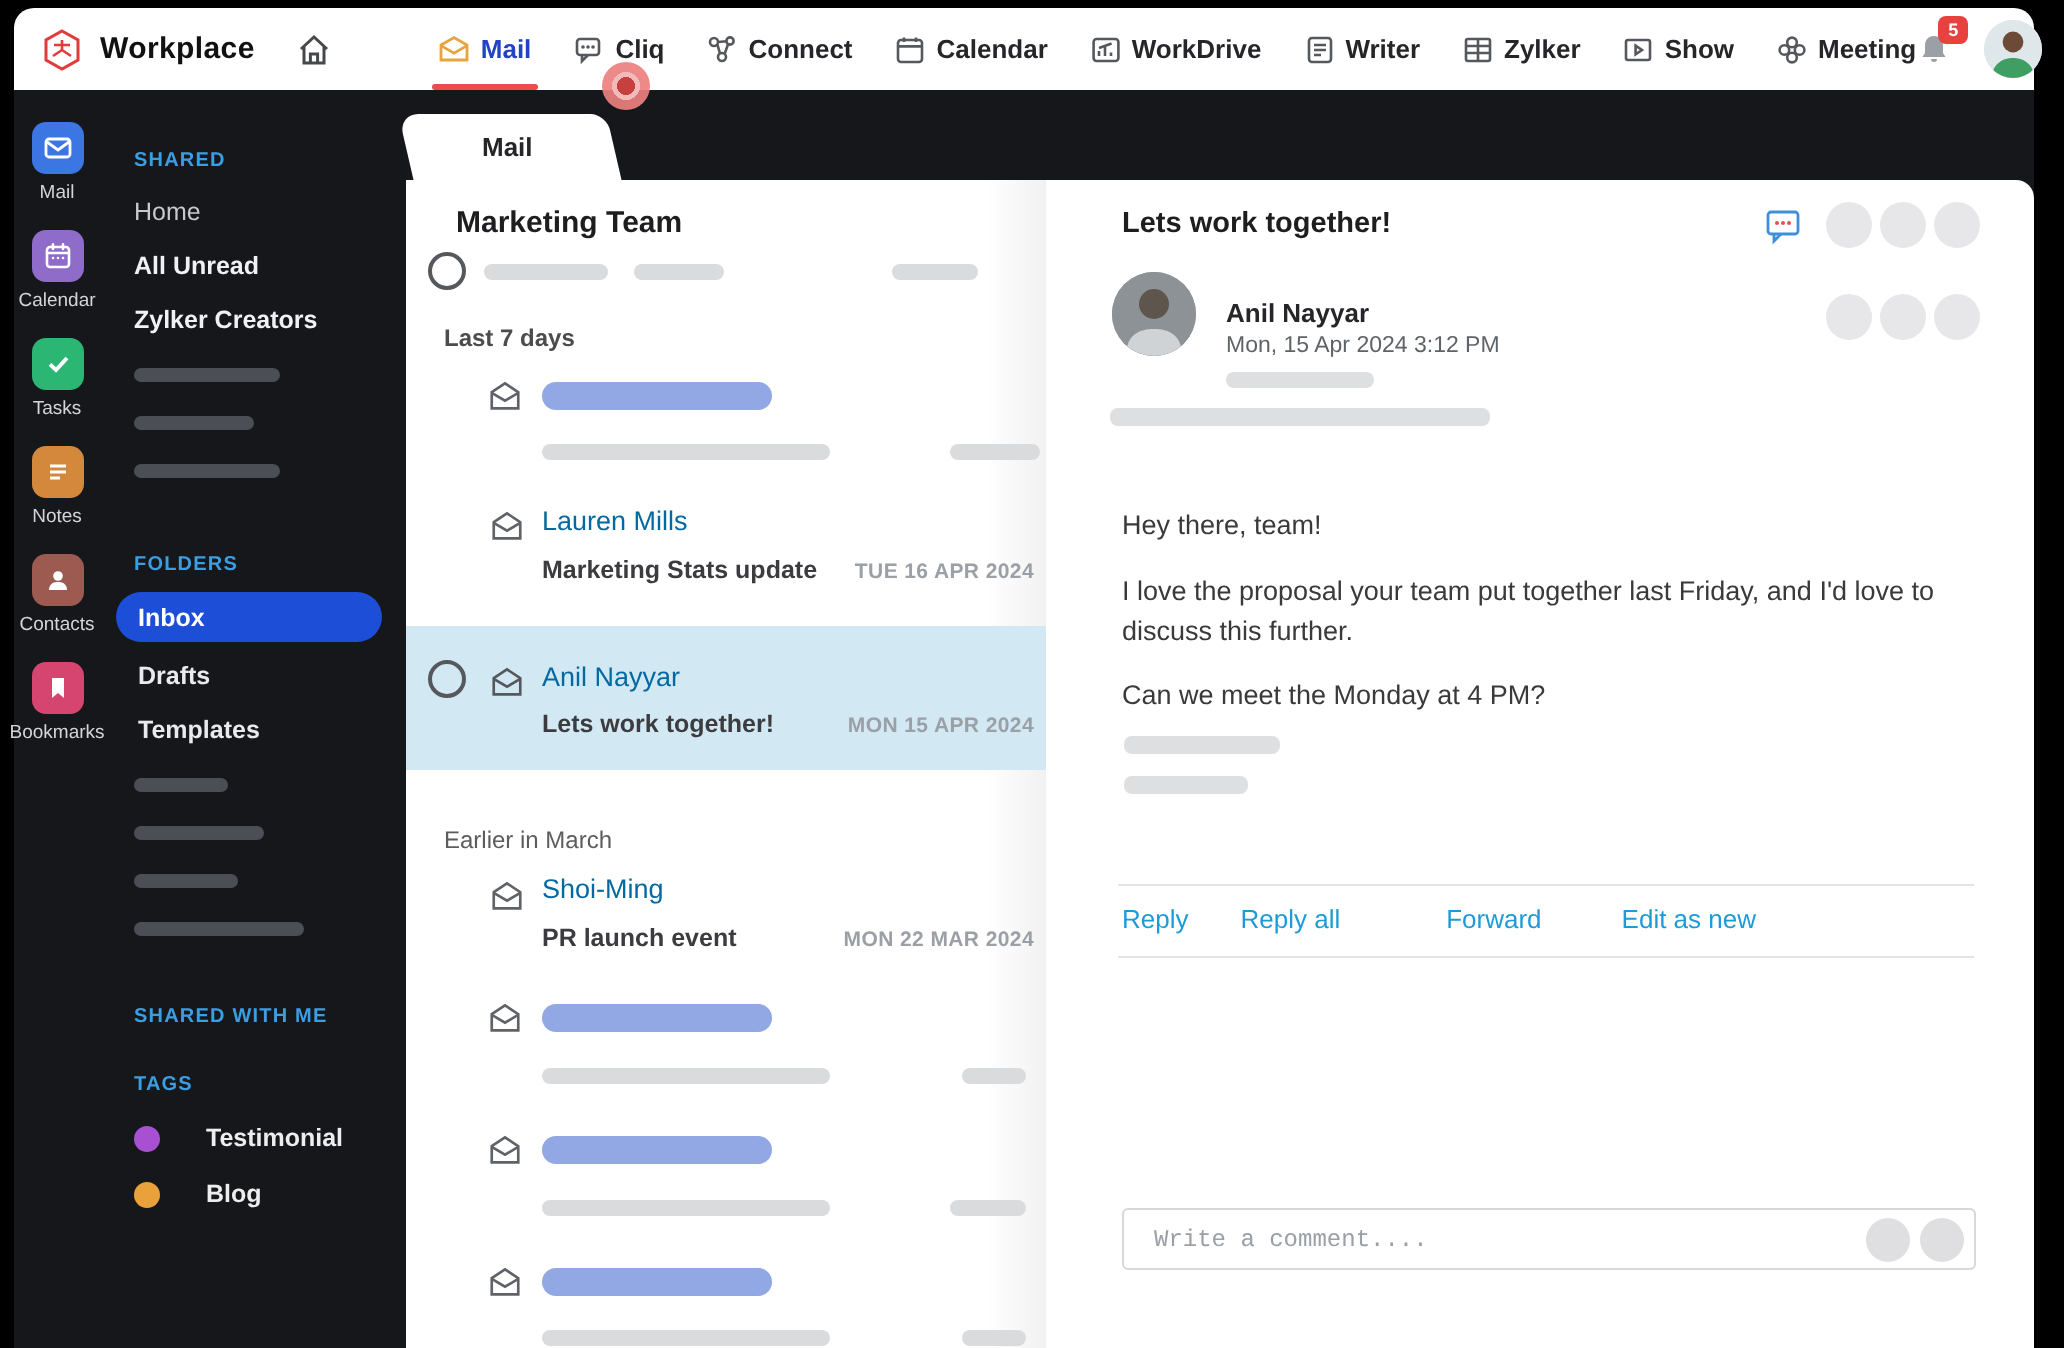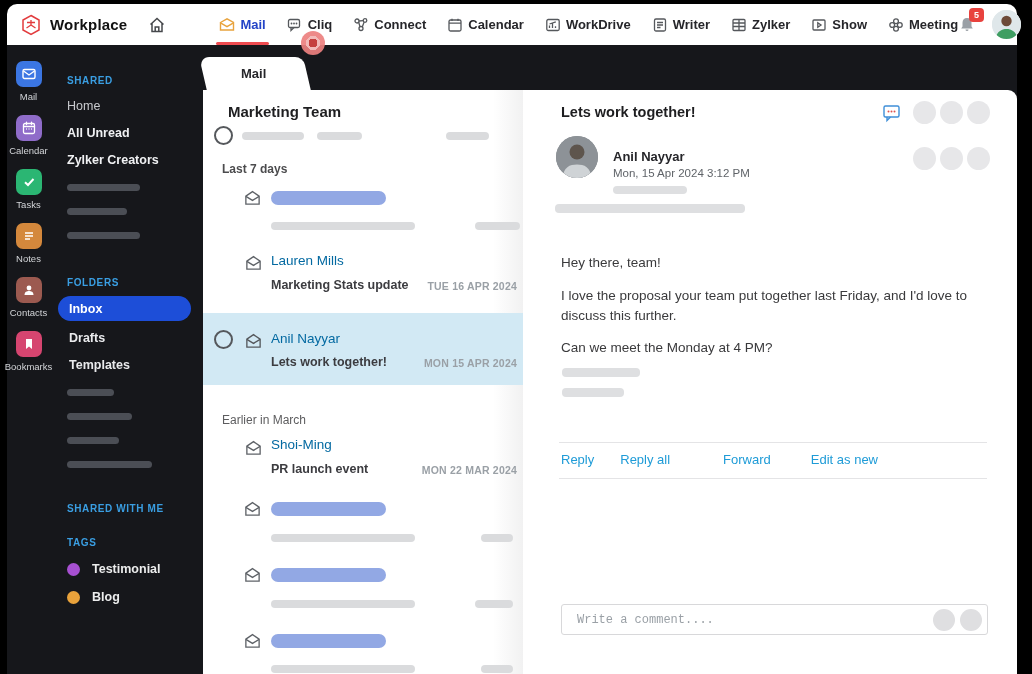--- a/index.html
+++ b/index.html
@@ -49,21 +49,21 @@
     font-family:"Liberation Sans", sans-serif; }
   .sec-label { margin:15px 0 0 9px; font-size:10px; font-weight:bold; letter-spacing:.6px; color:#3a9ee2; }
   .side-item { margin:13px 0 0 9px; font-size:12.5px; font-weight:bold; color:#f0f1f3; cursor:pointer; }
   .side-item.dim { color:#c7c9cd; font-weight:normal; }
   .sk { border-radius:4px; background:#4b4e55; height:7px; }
   .side-sk { margin:17px 0 0 9px; }
   .pill { margin:8px 0 0 0; width:133px; height:25px; background:#1d4ed8; border-radius:14px;
     display:flex; align-items:center; padding-left:11px; font-size:12.5px; font-weight:bold;
     color:#fff; cursor:pointer; }
   .folder-item { margin:10px 0 0 11px; font-size:12.5px; font-weight:bold; color:#e9eaec; cursor:pointer; }
-  .tag-item { margin:14px 0 0 9px; display:flex; align-items:center; gap:12px; cursor:pointer; }
+  .tag-item { margin:14px 0 0 9px; display:flex; align-items:center; gap:23px; cursor:pointer; }
   .tag-dot { width:13px; height:13px; border-radius:50%; }
   .tag-lb { font-size:12.5px; font-weight:bold; color:#eceded; }
 
   
   .content { position:absolute; left:196px; top:0; right:0; height:100%; }
   .tab { position:absolute; left:4px; top:12px; width:104px; height:34px; z-index:2; }
   .tab::before { content:''; position:absolute; inset:0; background:#fff;
     border-radius:10px 8px 0 0; transform:skewX(13deg); transform-origin:bottom left; }
   .tab-label { position:absolute; left:34px; top:9px; font-size:13px; font-weight:bold; color:#26262a; }
   .panels { position:absolute; left:0; top:45px; right:0; bottom:0; background:#fff;

